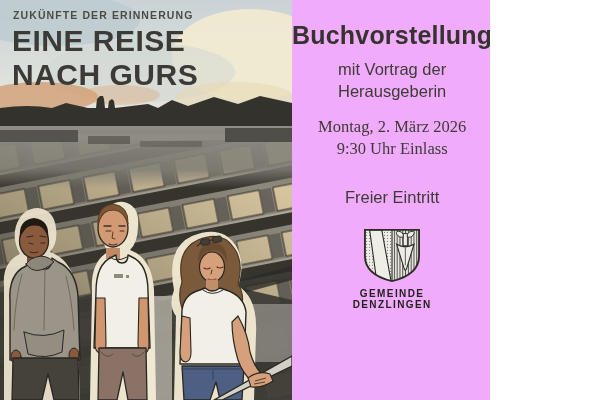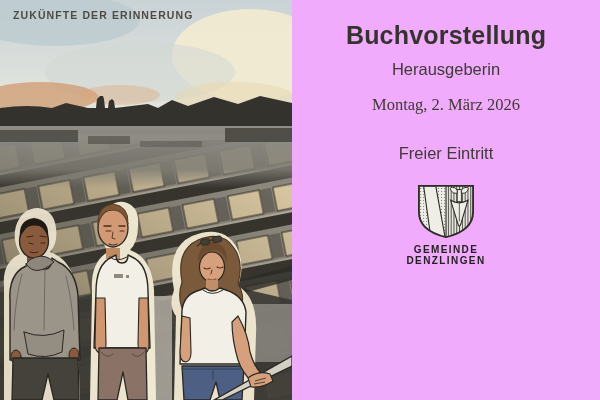--- a/index.html
+++ b/index.html
@@ -1,18 +1,18 @@
 <!DOCTYPE html>
 <html><head>
 <meta charset="utf-8">
 <style>
   * { margin:0; padding:0; box-sizing:border-box; }
   body { font-family:"Liberation Sans","DejaVu Sans",sans-serif; }
   .poster{
-    width:600px; height:400px; display:flex; overflow:hidden;
+    width:490px; height:400px; display:flex; overflow:hidden;
     background:#dcdccf; position:relative;
   }
   
   .cover{
     position:relative; width:292px; height:400px; flex:0 0 292px;
     background:#d8dcd9; overflow:hidden;
   }
   .cover svg.art{ position:absolute; inset:0; display:block; }
   .cover-kicker{
     position:absolute; left:13px; top:9px;
@@ -182,31 +182,37 @@
         <polygon points="214,400 292,356 292,366 222,400" fill="#d3d0c6" stroke="#2a2824" stroke-width="1.3"></polygon>
         <g>
           <path fill="#d7a07c" stroke="#2a2722" stroke-width="1.2" d="M238,316 Q248,334 250,352 Q254,366 260,372 L252,382 Q242,372 238,360 Q232,340 232,322 Z"></path>
           <path fill="#d7a07c" stroke="#2a2722" stroke-width="1.1" d="M248,378 Q258,370 270,374 L273,381 Q263,388 251,387 Z"></path>
           <path d="M255,381 l11,-3 M254,384 l11,-2" stroke="#2a2722" stroke-width="0.8" fill="none"></path>
         </g>
       </g>
     </svg>
 
     <div class="cover-kicker">ZUKÜNFTE DER ERINNERUNG</div>
+    <div class="cover-title">
+      <div>EINE REISE</div>
+      <div>NACH GURS</div>
+    </div>
   </div>
 
   <div class="panel">
     <h1>Buchvorstellung</h1>
 
     <div class="block-sub">
+      <div class="line">mit Vortrag der</div>
       <div class="line">Herausgeberin</div>
     </div>
 
     <div class="block-details">
       <div class="line">Montag, 2. März 2026</div>
+      <div class="line">9:30 Uhr Einlass</div>
     </div>
 
     <div class="entry">Freier Eintritt</div>
 
     <svg class="crest" viewBox="0 0 64 60">
       <defs>
         <pattern id="pDots" width="3.2" height="3.2" patternUnits="userSpaceOnUse">
           <rect width="3.2" height="3.2" fill="#efeee6"></rect>
           <circle cx="1.6" cy="1.6" r="0.55" fill="#55534c"></circle>
         </pattern>

